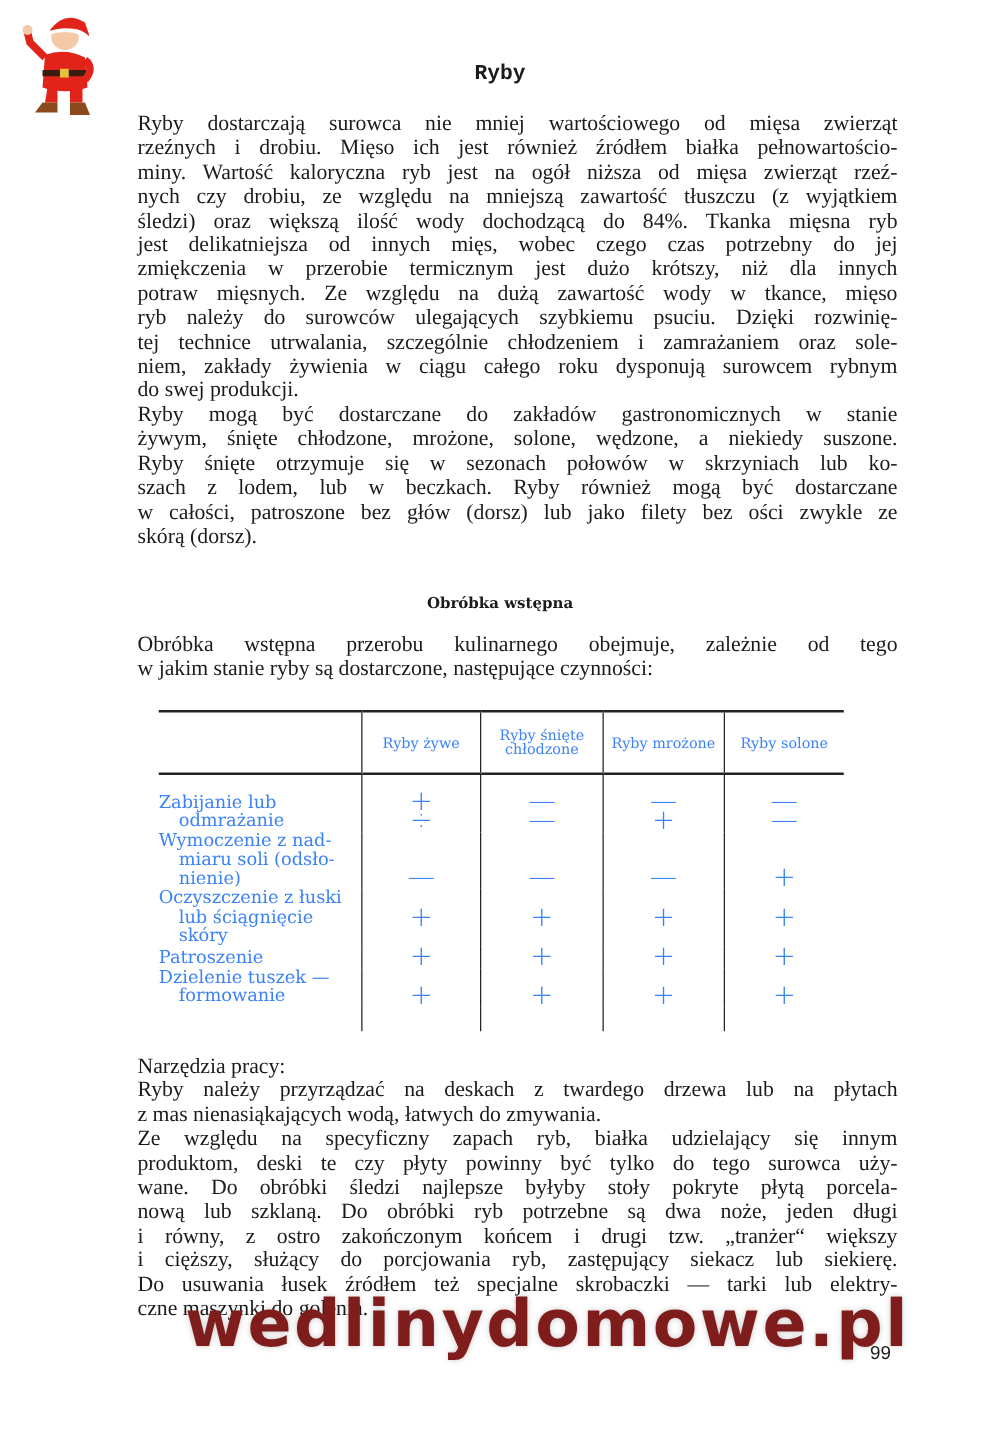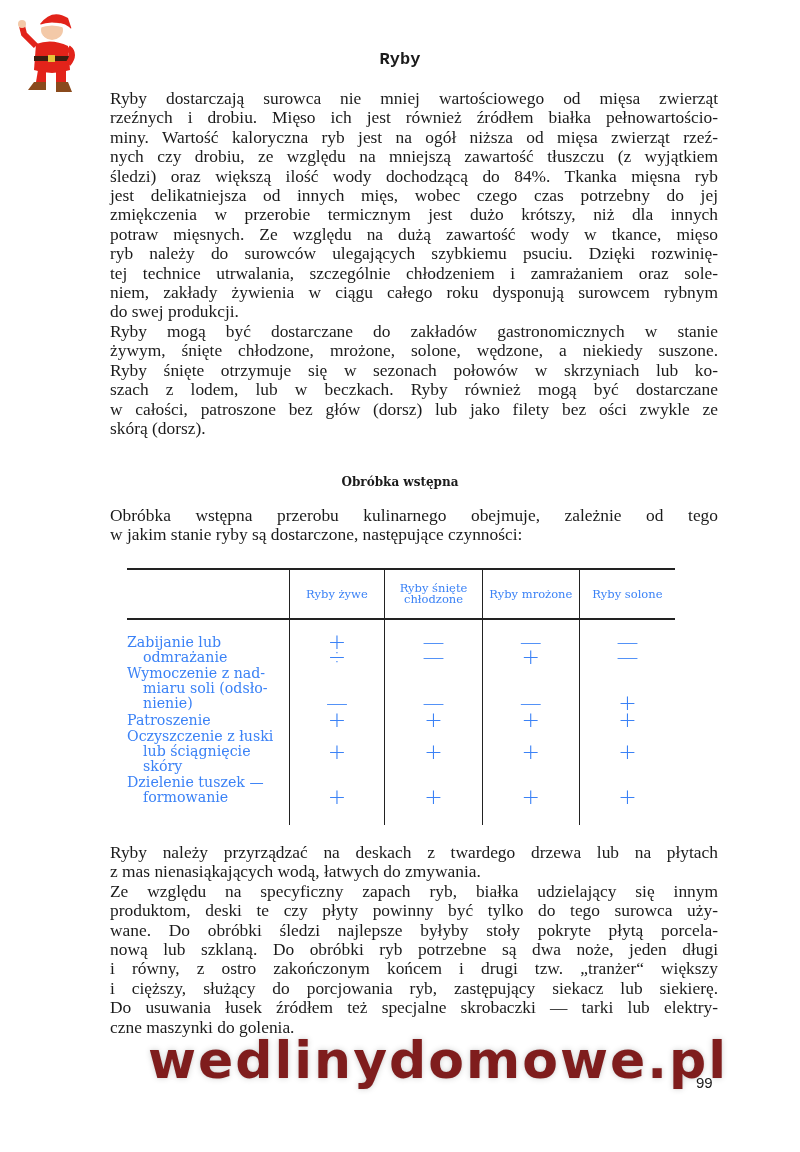--- a/index.html
+++ b/index.html
@@ -152,56 +152,56 @@
         </td>
       <td class="c">
           <span class="mark">—</span>
         </td>
       <td class="c">
           <span class="mark">+</span>
         </td>
     </tr>
     <tr>
       <td class="lbl">
-        <div>Patroszenie</div>
-      </td>
-      <td class="c">
-          <span class="mark">+</span>
-        </td>
-      <td class="c">
-          <span class="mark">+</span>
-        </td>
-      <td class="c">
-          <span class="mark">+</span>
-        </td>
-      <td class="c">
-          <span class="mark">+</span>
-        </td>
-    </tr>
-    <tr>
-      <td class="lbl">
         <div>Oczyszczenie z łuski</div>
         <div class="l2">lub ściągnięcie</div>
         <div class="l2">skóry</div>
       </td>
       <td class="c" style="vertical-align:middle;">
           <span class="mark">+</span>
         </td>
       <td class="c" style="vertical-align:middle;">
           <span class="mark">+</span>
         </td>
       <td class="c" style="vertical-align:middle;">
           <span class="mark">+</span>
         </td>
       <td class="c" style="vertical-align:middle;">
           <span class="mark">+</span>
         </td>
     </tr>
     <tr>
       <td class="lbl">
+        <div>Patroszenie</div>
+      </td>
+      <td class="c">
+          <span class="mark">+</span>
+        </td>
+      <td class="c">
+          <span class="mark">+</span>
+        </td>
+      <td class="c">
+          <span class="mark">+</span>
+        </td>
+      <td class="c">
+          <span class="mark">+</span>
+        </td>
+    </tr>
+    <tr>
+      <td class="lbl">
         <div>Dzielenie tuszek —</div>
         <div class="l2">formowanie</div>
       </td>
       <td class="c">
           <span class="mark">+</span>
         </td>
       <td class="c">
           <span class="mark">+</span>
         </td>
       <td class="c">
@@ -215,20 +215,21 @@
       <td class="lbl"></td>
       <td class="c"></td>
       <td class="c"></td>
       <td class="c"></td>
       <td class="c"></td>
     </tr>
   </tbody>
 </table>
 
 <div class="text" style="top:843px;">
+  <span class="line last">Narzędzia pracy:</span>
   <span class="line">Ryby należy przyrządzać na deskach z twardego drzewa lub na płytach</span>
   <span class="line last">z mas nienasiąkających wodą, łatwych do zmywania.</span>
   <span class="line">Ze względu na specyficzny zapach ryb, białka udzielający się innym</span>
   <span class="line">produktom, deski te czy płyty powinny być tylko do tego surowca uży-</span>
   <span class="line">wane. Do obróbki śledzi najlepsze byłyby stoły pokryte płytą porcela-</span>
   <span class="line">nową lub szklaną. Do obróbki ryb potrzebne są dwa noże, jeden długi</span>
   <span class="line">i równy, z ostro zakończonym końcem i drugi tzw. „tranżer“ większy</span>
   <span class="line">i cięższy, służący do porcjowania ryb, zastępujący siekacz lub siekierę.</span>
   <span class="line">Do usuwania łusek źródłem też specjalne skrobaczki — tarki lub elektry-</span>
   <span class="line last">czne maszynki do golenia.</span>

